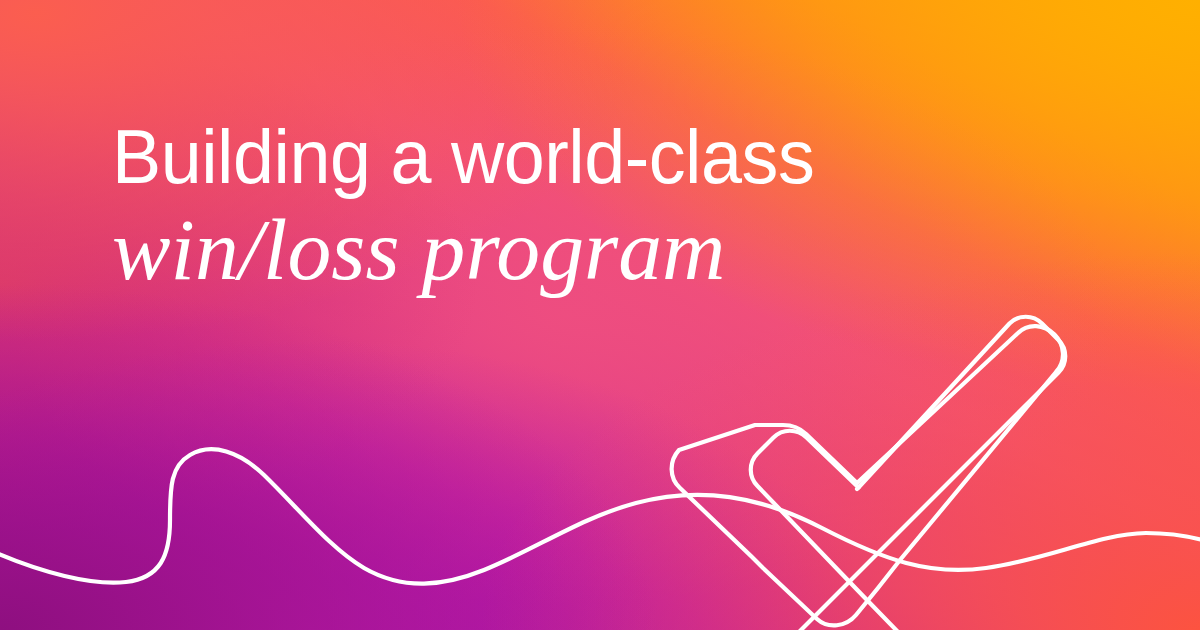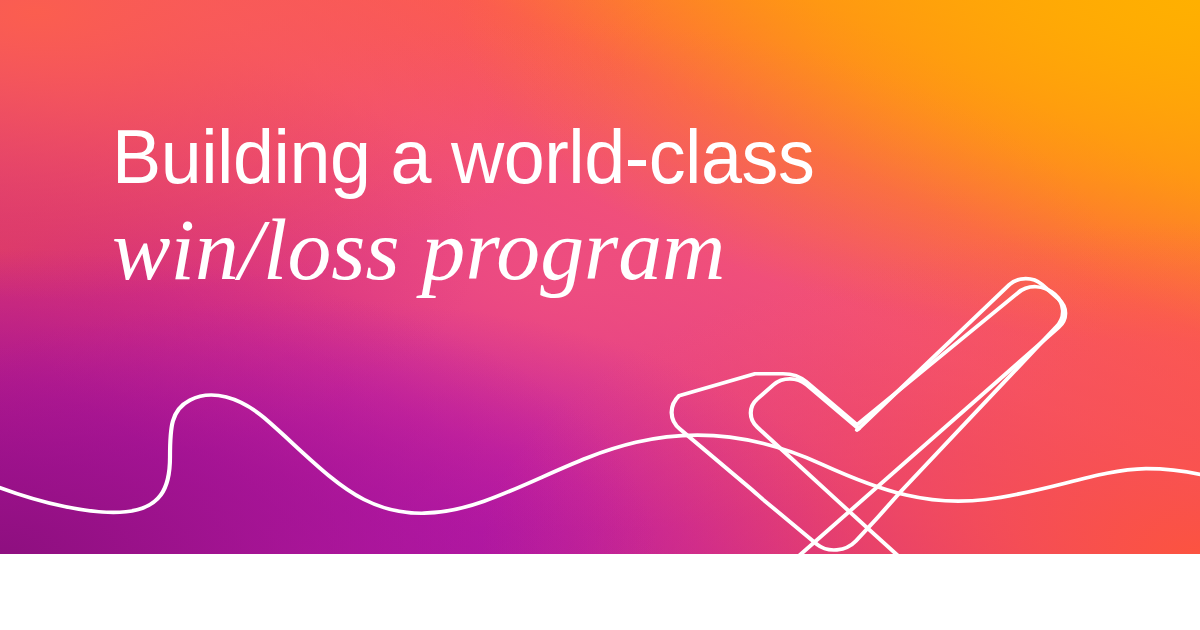--- a/index.html
+++ b/index.html
@@ -3,21 +3,21 @@
 <meta charset="utf-8">
 <style>
   html, body {
     margin: 0;
     padding: 0;
     background: #ffffff;
   }
   #banner {
     position: relative;
     width: 1200px;
-    height: 554px;
+    height: 630px;
     overflow: hidden;
     font-family: "Liberation Sans", sans-serif;
   }
   #gradient-layer {
     position: absolute;
     inset: 0;
     width: 100%;
     height: 100%;
   }
   #art-layer {

